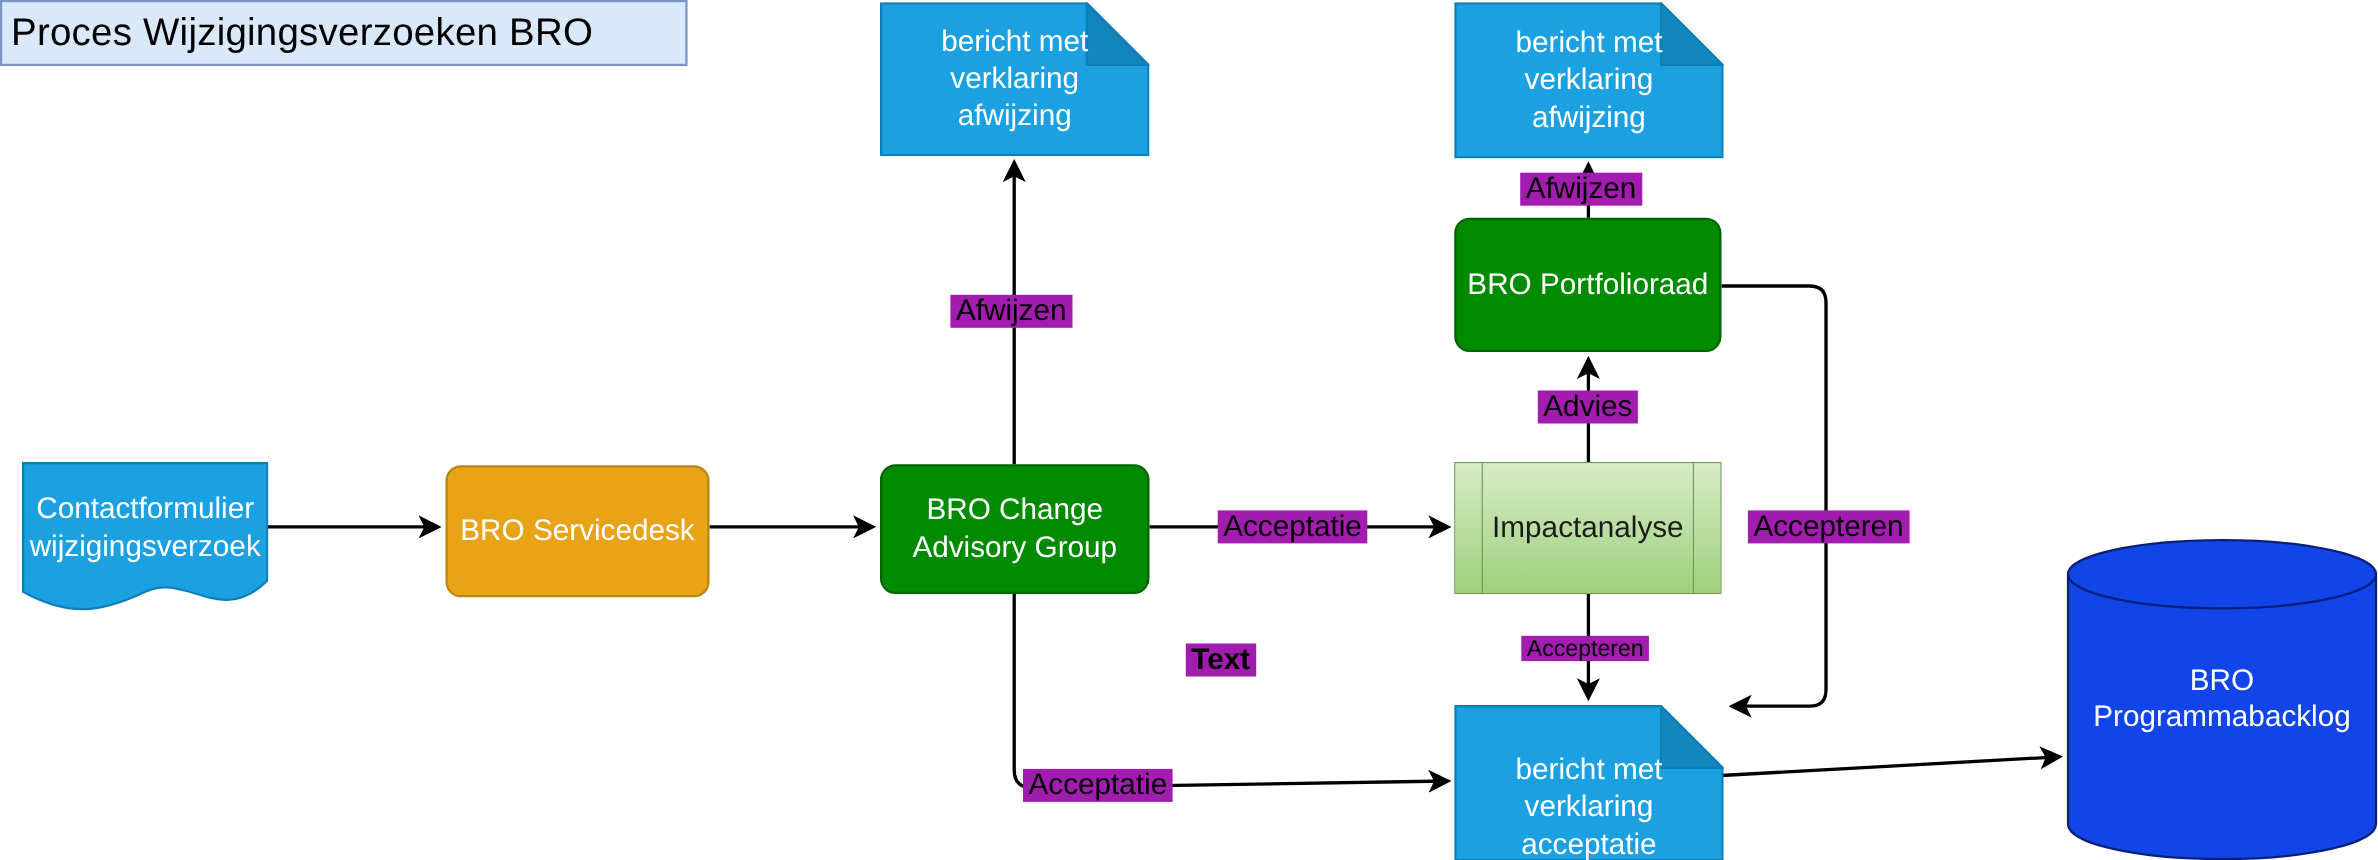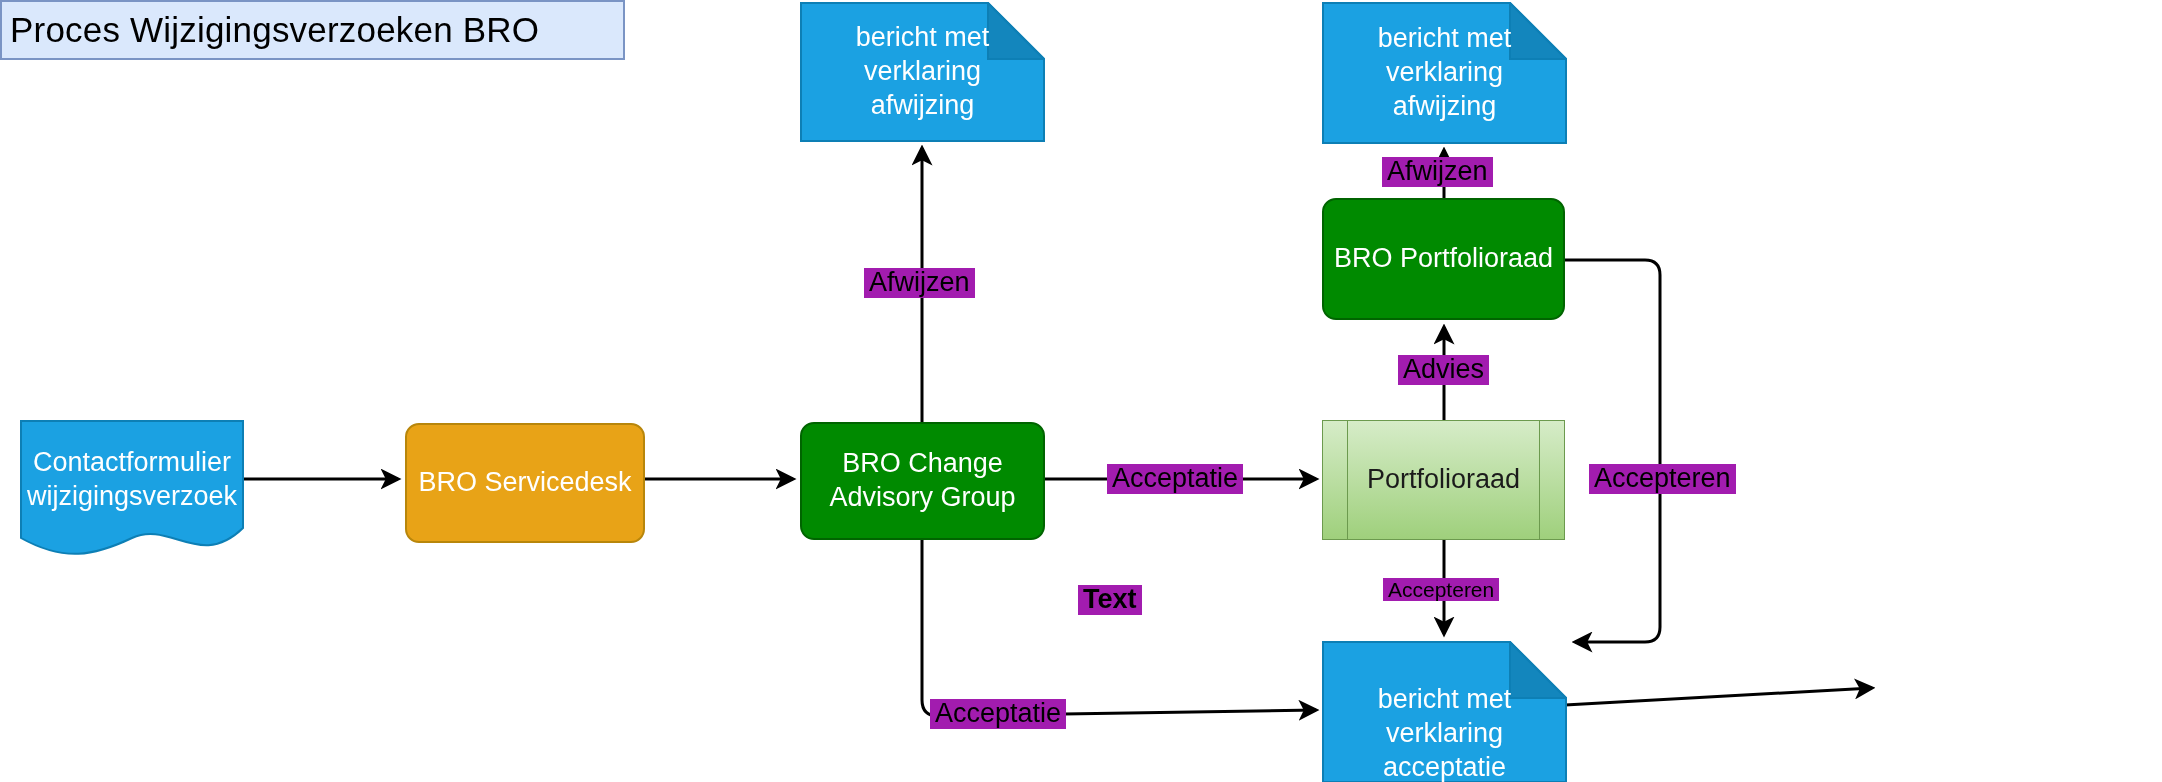--- a/index.html
+++ b/index.html
@@ -118,21 +118,21 @@
   </div>
 
   <div class="node proc proc-green" style="left:800px;top:422px;width:245px;height:118px;">
     <span class="lbl">BRO Change
 Advisory Group</span>
   </div>
 
   <div class="node predef" style="left:1322px;top:420px;width:243px;height:120px;position:absolute;">
     <span class="bar l"></span>
     <span class="bar r"></span>
-    <span class="lbl">Portfolioraad</span>
+    <span class="lbl">Impactanalyse</span>
   </div>
 
   <div class="node proc proc-green" style="left:1322px;top:198px;width:243px;height:122px;">
     <span class="lbl">BRO Portfolioraad</span>
   </div>
 
   <div class="node note" style="left:800px;top:2px;width:245px;height:140px;">
     <svg width="245" height="140" viewBox="0 0 245 140" xmlns="http://www.w3.org/2000/svg" style="position:absolute;left:0;top:0;">
       <path d="M1,1 H188 L244,57 V139 H1 Z" fill="#1ba1e2" stroke="#0d7fb5" stroke-width="2"></path>
       <path d="M188,1 L244,57 H188 Z" fill="#1386bd" stroke="#0d7fb5" stroke-width="2"></path>
@@ -152,20 +152,28 @@
 
   <div class="node note" style="left:1322px;top:641px;width:245px;height:141px;">
     <svg width="245" height="141" viewBox="0 0 245 141" xmlns="http://www.w3.org/2000/svg" style="position:absolute;left:0;top:0;">
       <path d="M1,1 H188 L244,57 V141 H1 Z" fill="#1ba1e2" stroke="#0d7fb5" stroke-width="2"></path>
       <path d="M188,1 L244,57 H188 Z" fill="#1386bd" stroke="#0d7fb5" stroke-width="2"></path>
     </svg>
     <span class="txt lbl" style="align-items:flex-start;padding-top:42px;">bericht met
 verklaring acceptatie</span>
   </div>
 
+  <div class="node cyl" style="left:1878px;top:489px;width:284px;height:293px;">
+    <svg width="284" height="293" viewBox="0 0 284 293" xmlns="http://www.w3.org/2000/svg" style="position:absolute;left:0;top:0;">
+      <path d="M2,33 V260 C2,278 65,292 142,292 C219,292 282,278 282,260 V33 Z" fill="#1245e8" stroke="#0a1f7a" stroke-width="2"></path>
+      <ellipse cx="142" cy="33" rx="140" ry="31" fill="#1245e8" stroke="#0a1f7a" stroke-width="2"></ellipse>
+    </svg>
+    <span class="txt lbl">BRO
+Programmabacklog</span>
+  </div>
 
   <div class="edge-label" style="left:864px;top:268px;">Afwijzen</div>
 
   <div class="edge-label" style="left:1382px;top:157px;">Afwijzen</div>
 
   <div class="edge-label" style="left:1107px;top:464px;">Acceptatie</div>
 
   <div class="edge-label" style="left:1398px;top:355px;">Advies</div>
 
   <div class="edge-label small" style="left:1383px;top:578px;">Accepteren</div>

